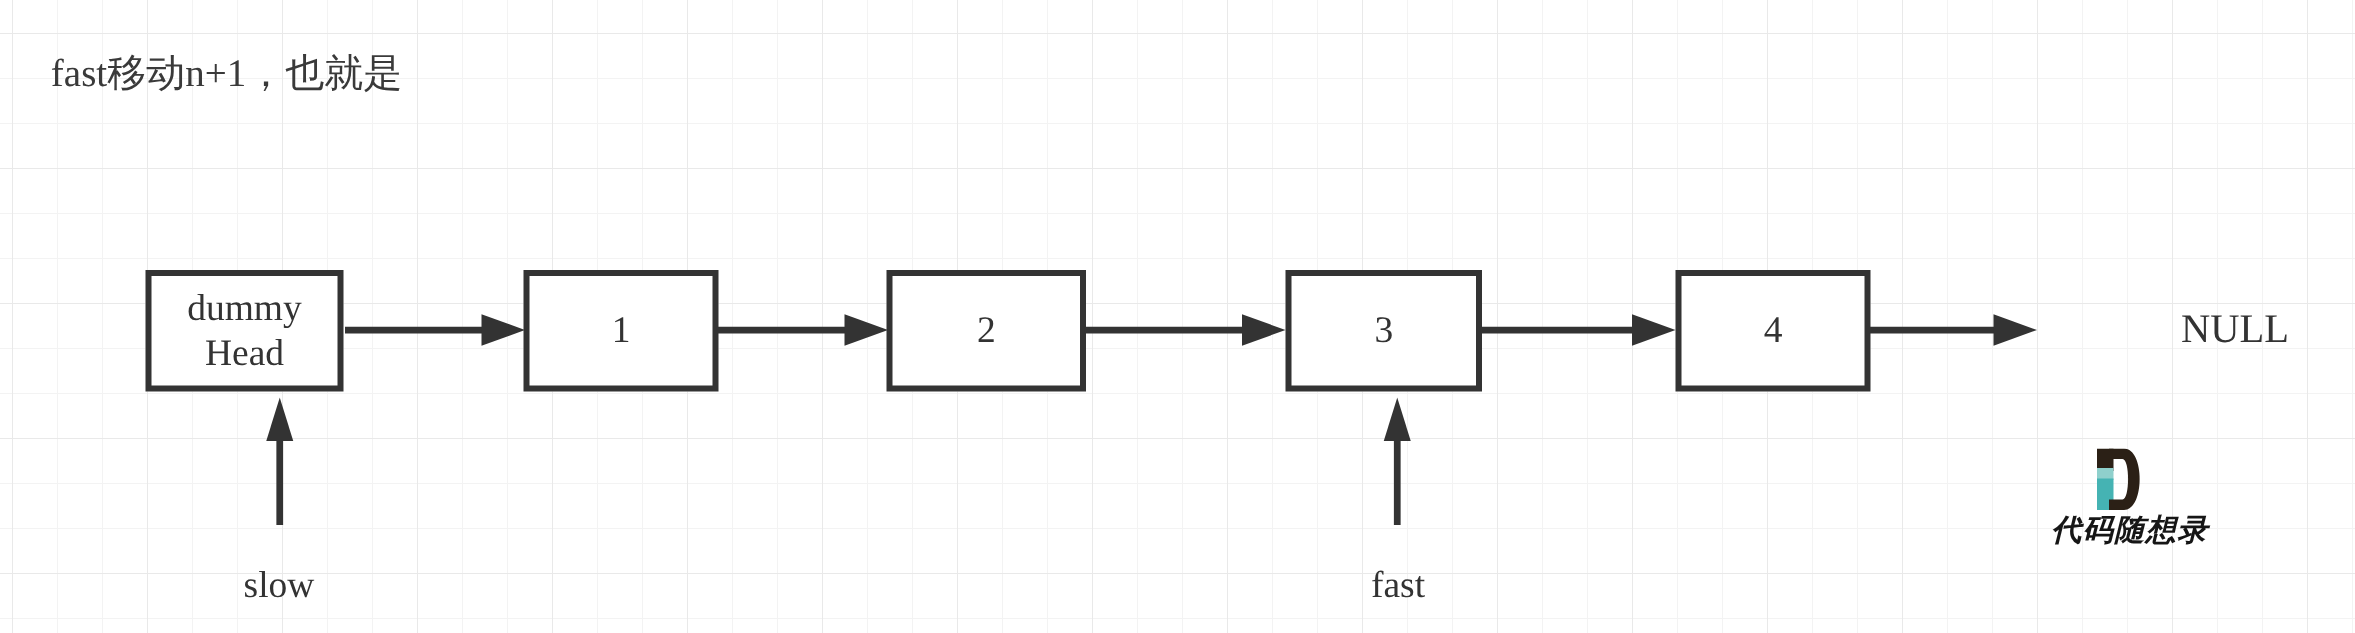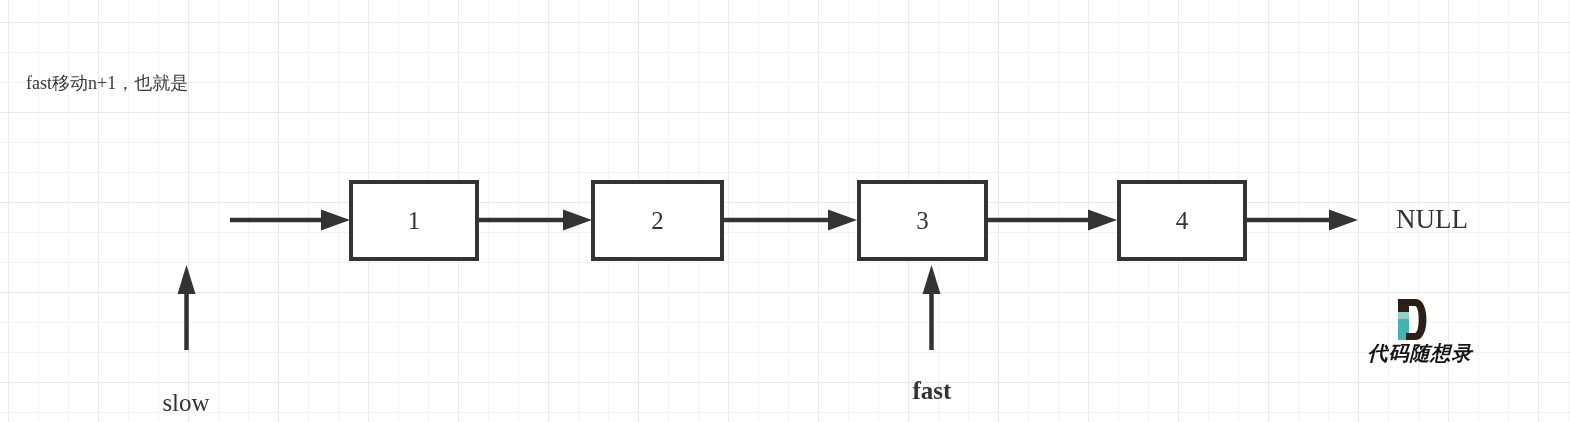--- a/index.html
+++ b/index.html
@@ -28,24 +28,24 @@
       linear-gradient(to right, var(--grid_minor) 1px, transparent 1px),
       linear-gradient(to bottom, var(--grid_minor) 1px, transparent 1px);
     background-size: 90px 90px, 90px 90px, 30px 30px, 30px 30px;
     background-position: 8px 22px, 8px 22px, 8px 22px, 8px 22px;
   }
   .annotation {
     position: absolute;
     left: 26px;
     top: 30px;
     width: 250px;
-    font-size: 18px;
+    font-size: 26px;
     line-height: 37px;
+    text-align: center;
     color: #3a3a3a;
-    margin-top: 35px;
   }
   .annotation .line { white-space: nowrap; }
   .node {
     position: absolute;
     top: 180px;
     height: 81px;
     border: 4px solid var(--stroke);
     background: #ffffff;
     display: flex;
     align-items: center;
@@ -55,34 +55,35 @@
     line-height: 1.2;
     white-space: pre-line;
   }
   .n0 { left: 97px;  width: 132px; }
   .n1 { left: 349px; width: 130px; }
   .n2 { left: 591px; width: 133px; }
   .n3 { left: 857px; width: 131px; }
   .n4 { left: 1117px; width: 130px; }
   .null-label {
     position: absolute;
-    left: 1396px;
+    left: 1448px;
     top: 204px;
     width: 84px;
+    text-align: center;
     font-size: 27px;
   }
   .ptr-label {
     position: absolute;
     top: 377px;
     width: 90px;
     text-align: center;
     font-size: 25px;
   }
-  .ptr-slow { left: 141px; margin-top: 12px; }
-  .ptr-fast { left: 887px; font-weight: bold; }
+  .ptr-slow { left: 141px; }
+  .ptr-fast { left: 887px; }
   svg.arrow-layer {
     position: absolute;
     left: 0; top: 0;
     width: 1570px; height: 422px;
     pointer-events: none;
   }
   svg.arrow-layer line { stroke: var(--stroke); stroke-width: 4.5; }
   svg.arrow-layer polygon { fill: var(--stroke); }
   .logo {
     position: absolute;
@@ -112,20 +113,22 @@
 </style>
 </head>
 <body>
 
 <div class="canvas">
 
   <div class="annotation">
     <div class="line">fast移动n+1，也就是</div>
   </div>
 
+  <div class="node n0">dummy
+Head</div>
   <div class="node n1">1</div>
   <div class="node n2">2</div>
   <div class="node n3">3</div>
   <div class="node n4">4</div>
 
   <div class="null-label">NULL</div>
 
   <svg class="arrow-layer" viewBox="0 0 1570 422" xmlns="http://www.w3.org/2000/svg">
     <g>
       <line x1="230" y1="220" x2="324" y2="220"></line>

